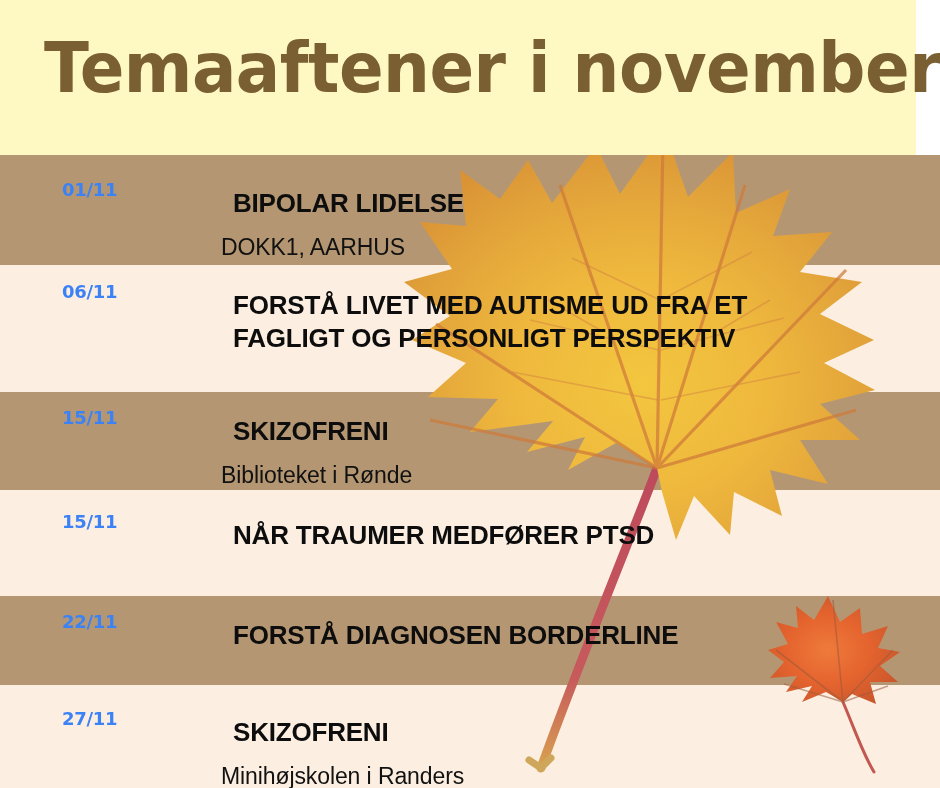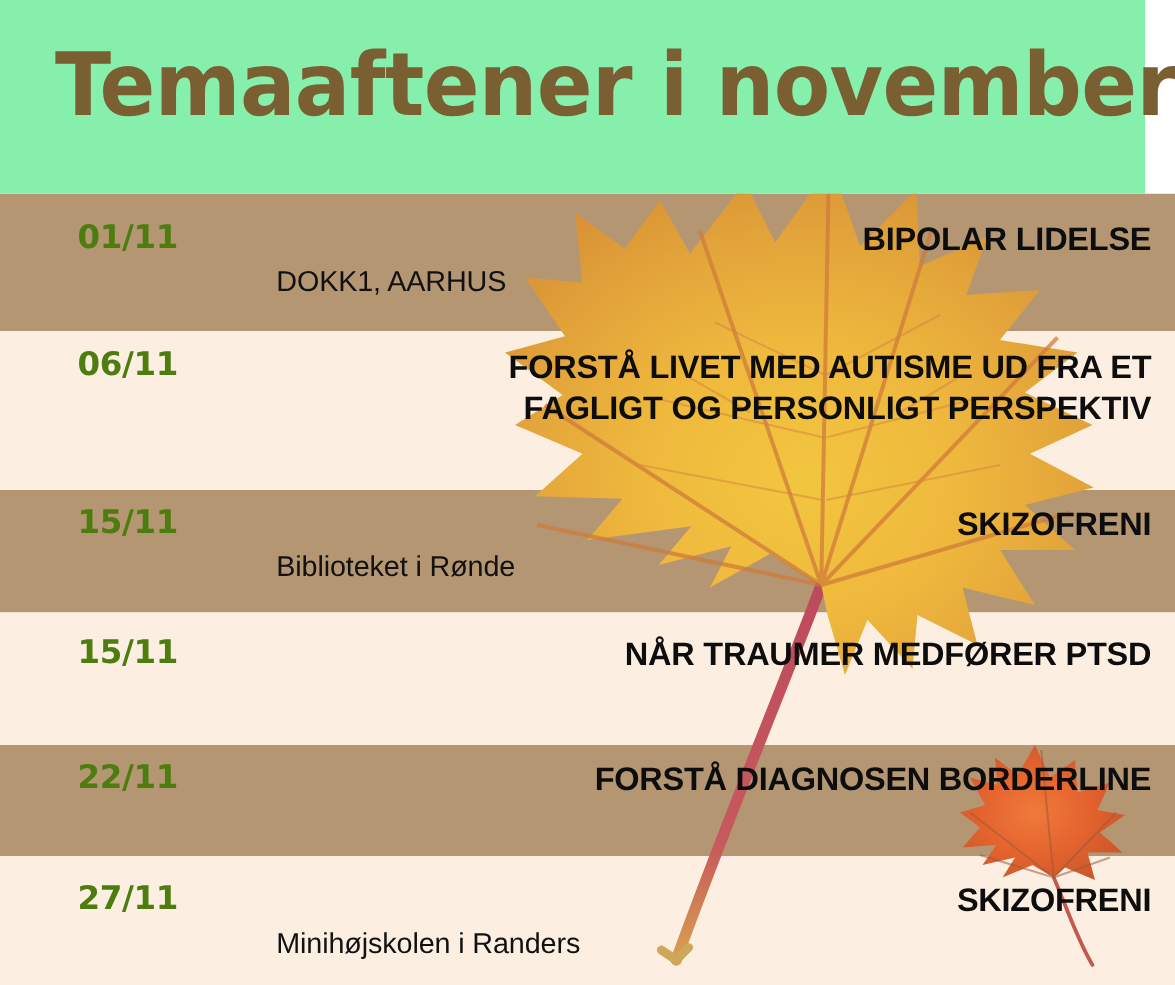--- a/index.html
+++ b/index.html
@@ -14,21 +14,21 @@
     overflow: hidden;
     background: #ffffff;
     font-family: "Liberation Sans", sans-serif;
   }
 
   
   .header {
     position: absolute;
     left: 0; top: 0;
     width: 916px; height: 155px;
-    background: #86efac;
+    background: #fef9c3;
     z-index: 5;
   }
   .poster-title {
     position: absolute;
     left: 44px;
     top: 28px;
     font-family: "DejaVu Sans", sans-serif;
     font-weight: 700;
     font-size: 70px;
     line-height: 80px;
@@ -75,42 +75,41 @@
     left: 0;
     width: 940px;
     display: block;
   }
   .row-date {
     position: absolute;
     left: 62px;
     top: 0;
     font-family: "DejaVu Sans", sans-serif;
     font-weight: 700;
-    font-size: 26px;
+    font-size: 18px;
     line-height: 30px;
-    color: #4d7c0f;
+    color: #3b82f6;
     letter-spacing: -0.3px;
     white-space: nowrap;
   }
   .row-body {
     position: absolute;
     left: 221px;
     top: 0;
     width: 700px;
   }
   .row-title {
     font-family: "Liberation Sans", sans-serif;
     font-weight: 700;
     font-size: 26px;
     line-height: 33px;
     color: #0d0d0d;
     letter-spacing: -0.2px;
-    margin: 0;
+    margin: 12px;
     white-space: pre-line;
-    text-align: right;
   }
   .row-loc {
     font-family: "Liberation Sans", sans-serif;
     font-weight: 400;
     font-size: 23px;
     line-height: 30px;
     color: #111111;
     letter-spacing: -0.1px;
     margin: 2px 0 0 0;
   }

